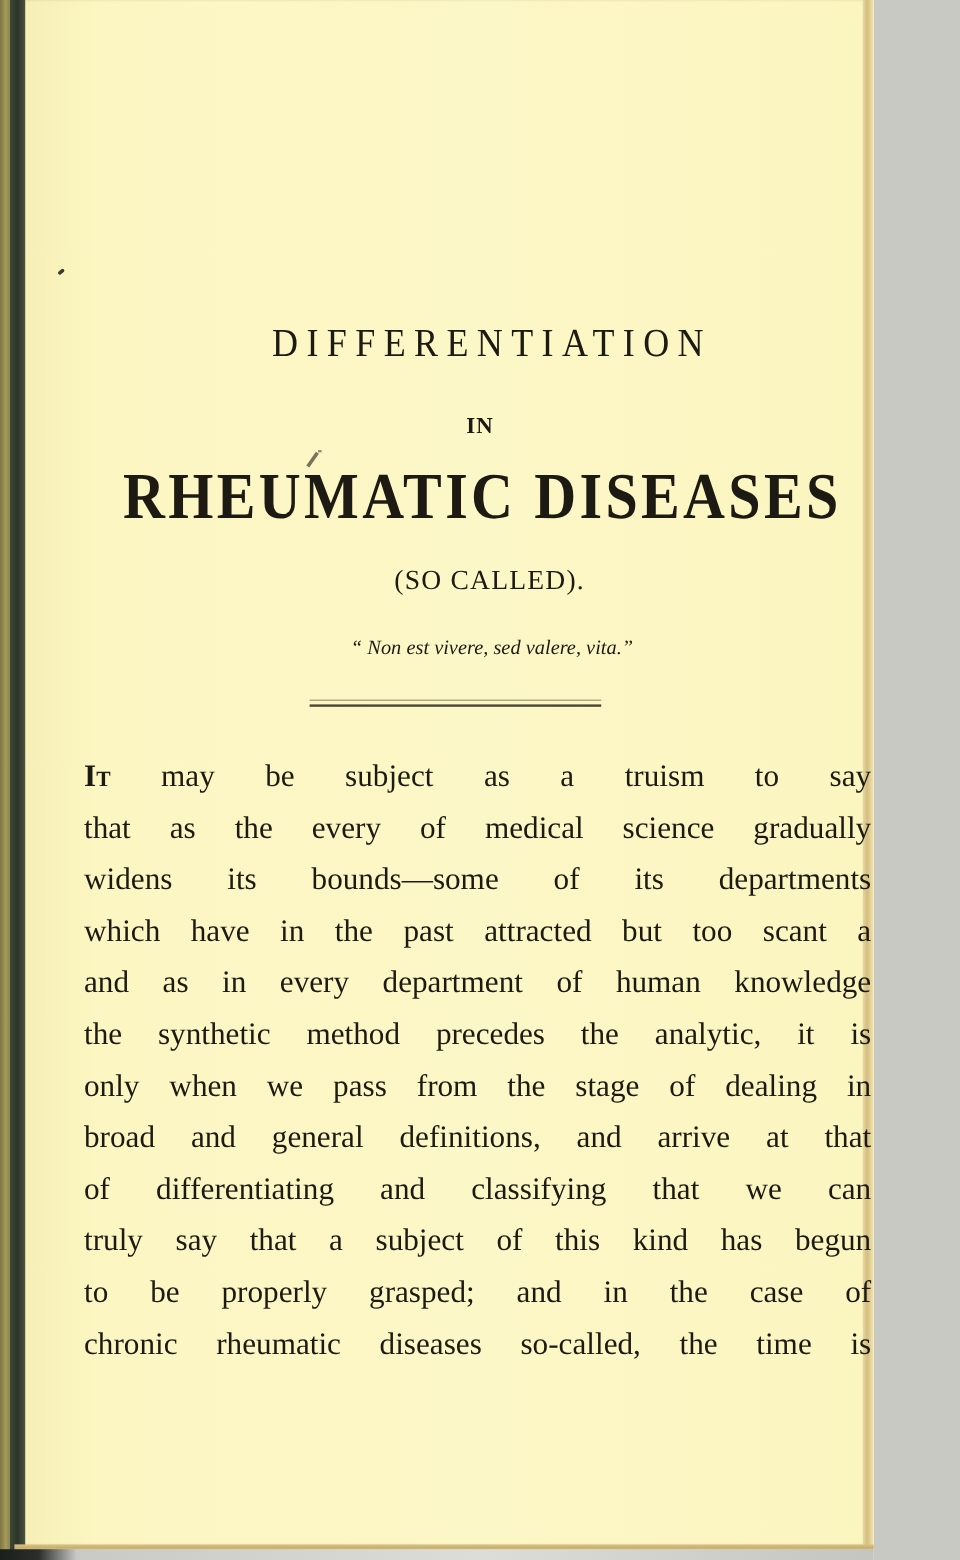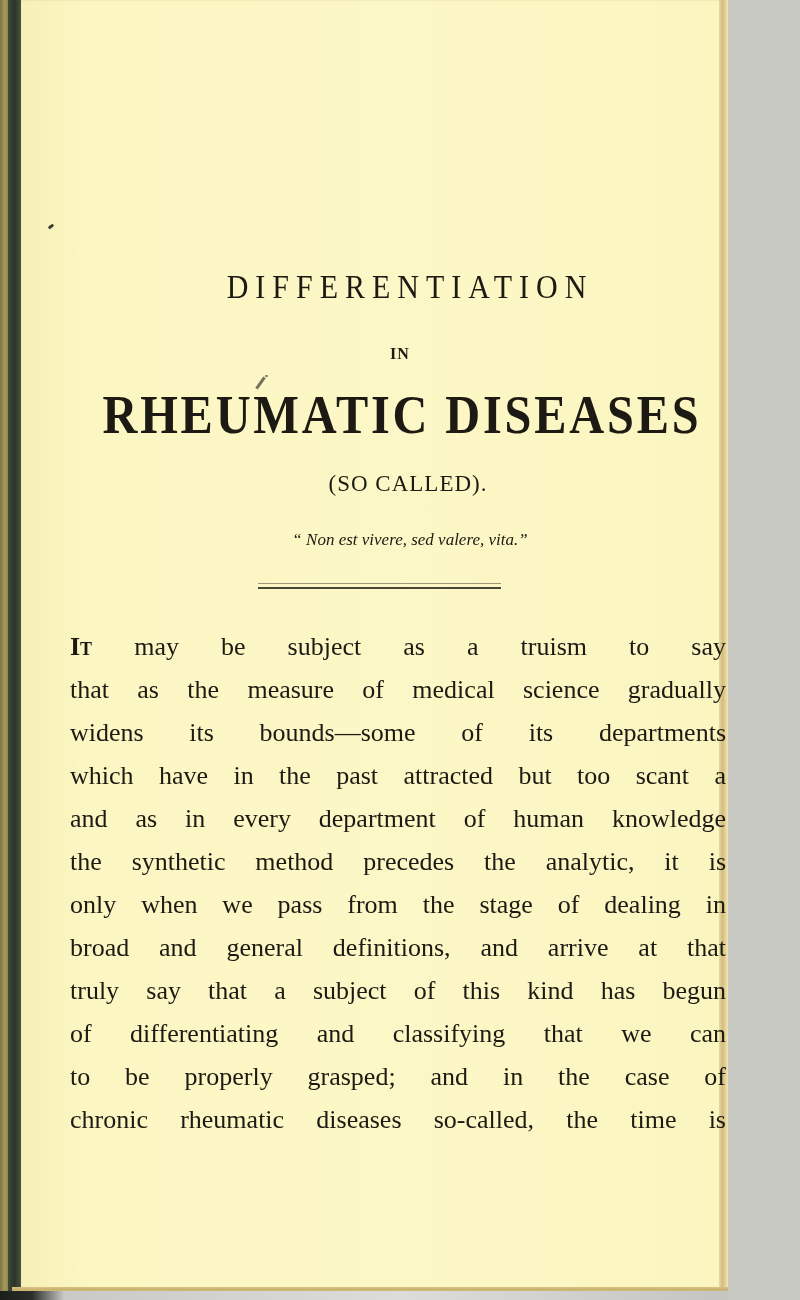--- a/index.html
+++ b/index.html
@@ -82,21 +82,21 @@
     }
     .title-1 {
       top: 270px;
       font-size: 30px;
       letter-spacing: 7px;
       padding-left: 10px;
       transform: scaleY(1.1);
     }
     .title-in {
       top: 345px;
-      font-size: 16px;
+      font-size: 19px;
       letter-spacing: 1px;
       font-weight: bold;
     }
     .title-2 {
       top: 385px;
       font-size: 52px;
       letter-spacing: 3px;
       font-weight: bold;
       transform: scaleX(0.93) scaleY(1.05);
       padding-left: 2px;
@@ -195,25 +195,25 @@
   <div class="center-line serif title-in">IN</div>
   <div class="center-line serif title-2">RHEUMATIC DISEASES</div>
   <div class="center-line serif subtitle">(SO CALLED).</div>
   <div class="center-line serif motto">“ Non est vivere, sed valere, vita.”</div>
 
   <div class="rule r1"></div>
   <div class="rule r2"></div>
 
   <div class="body-text serif">
     <span class="body-line"><span class="smallcaps">It</span><span> may be subject as a truism to say</span></span>
-    <span class="body-line">that as the measure of medical science gradually</span>
+    <span class="body-line">that as the every of medical science gradually</span>
     <span class="body-line">widens its bounds—some of its departments</span>
     <span class="body-line">which have in the past attracted but too scant a</span>
     <span class="body-line">and as in every department of human knowledge</span>
     <span class="body-line">the synthetic method precedes the analytic, it is</span>
     <span class="body-line">only when we pass from the stage of dealing in</span>
     <span class="body-line">broad and general definitions, and arrive at that</span>
+    <span class="body-line">of differentiating and classifying that we can</span>
     <span class="body-line">truly say that a subject of this kind has begun</span>
-    <span class="body-line">of differentiating and classifying that we can</span>
     <span class="body-line">to be properly grasped; and in the case of</span>
     <span class="body-line last">chronic rheumatic diseases so-called, the time is</span>
   </div>
 </div>
 
 </body></html>

